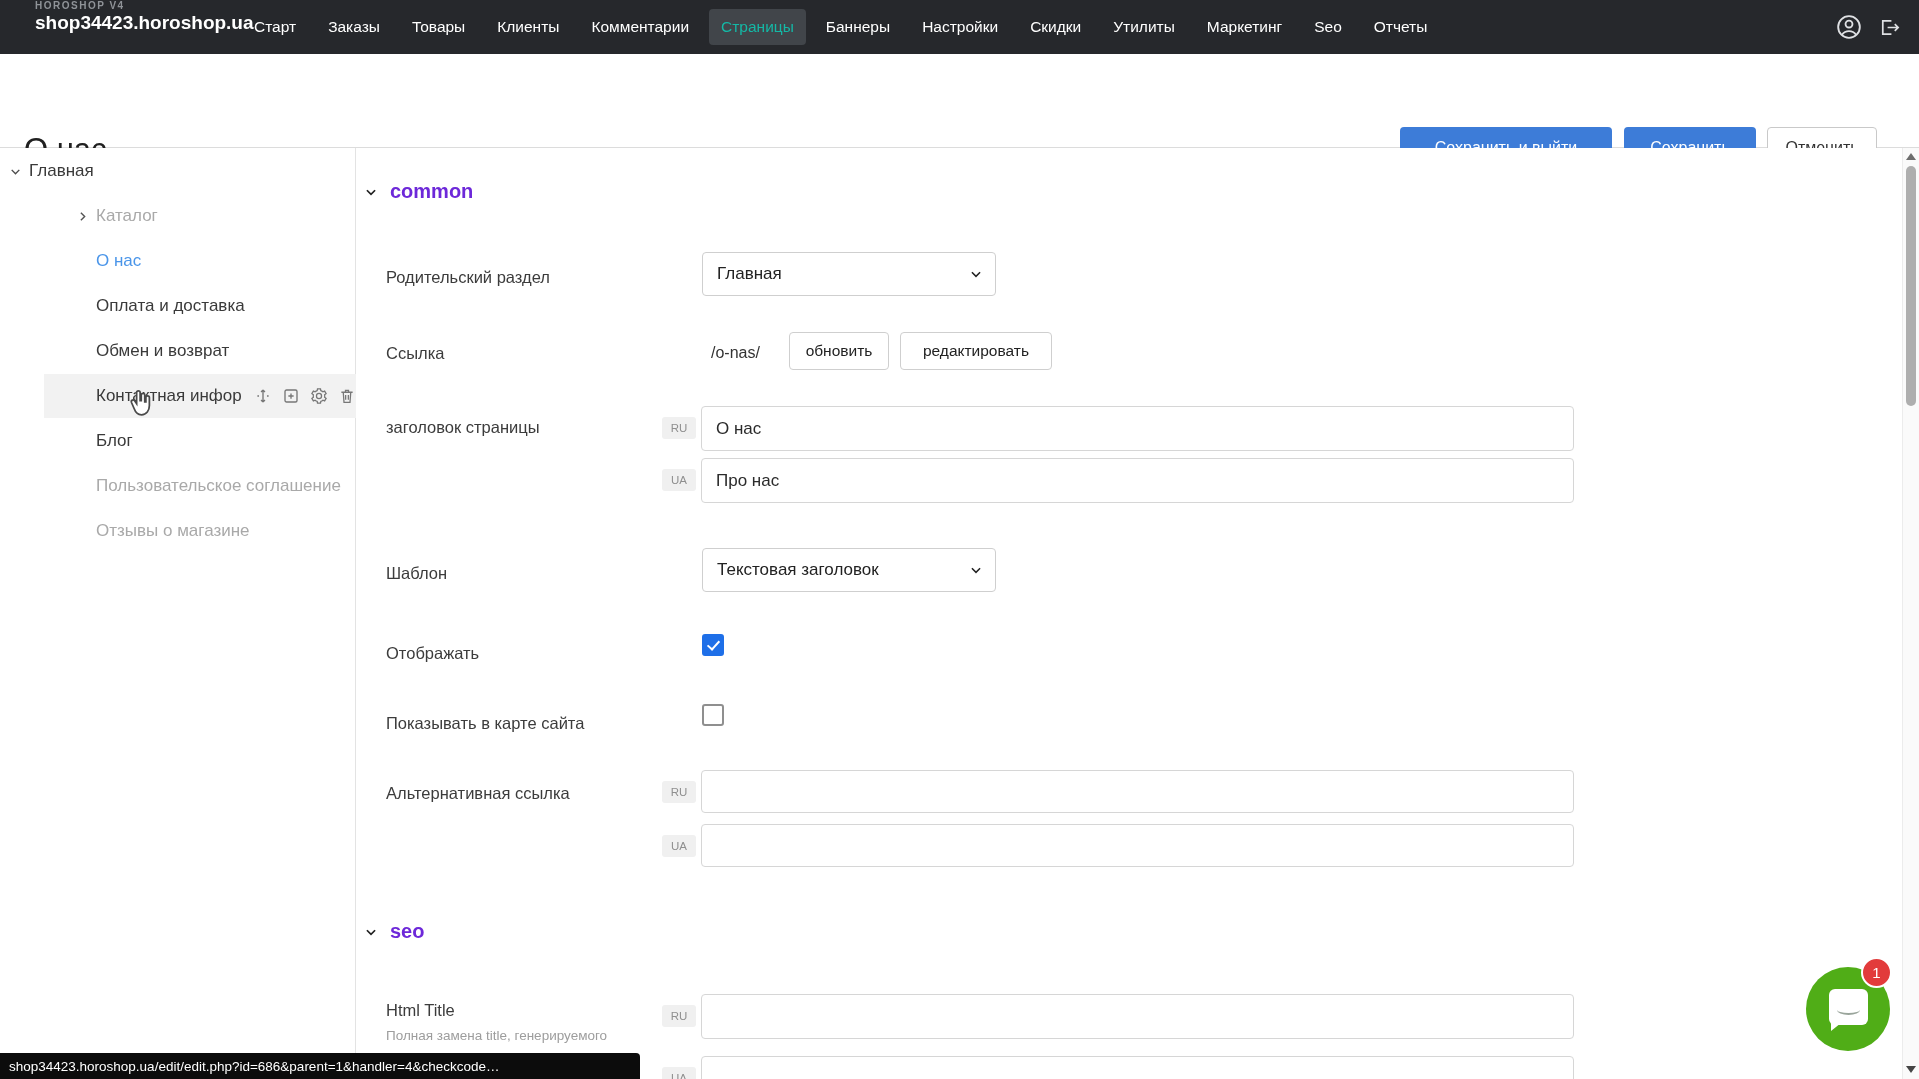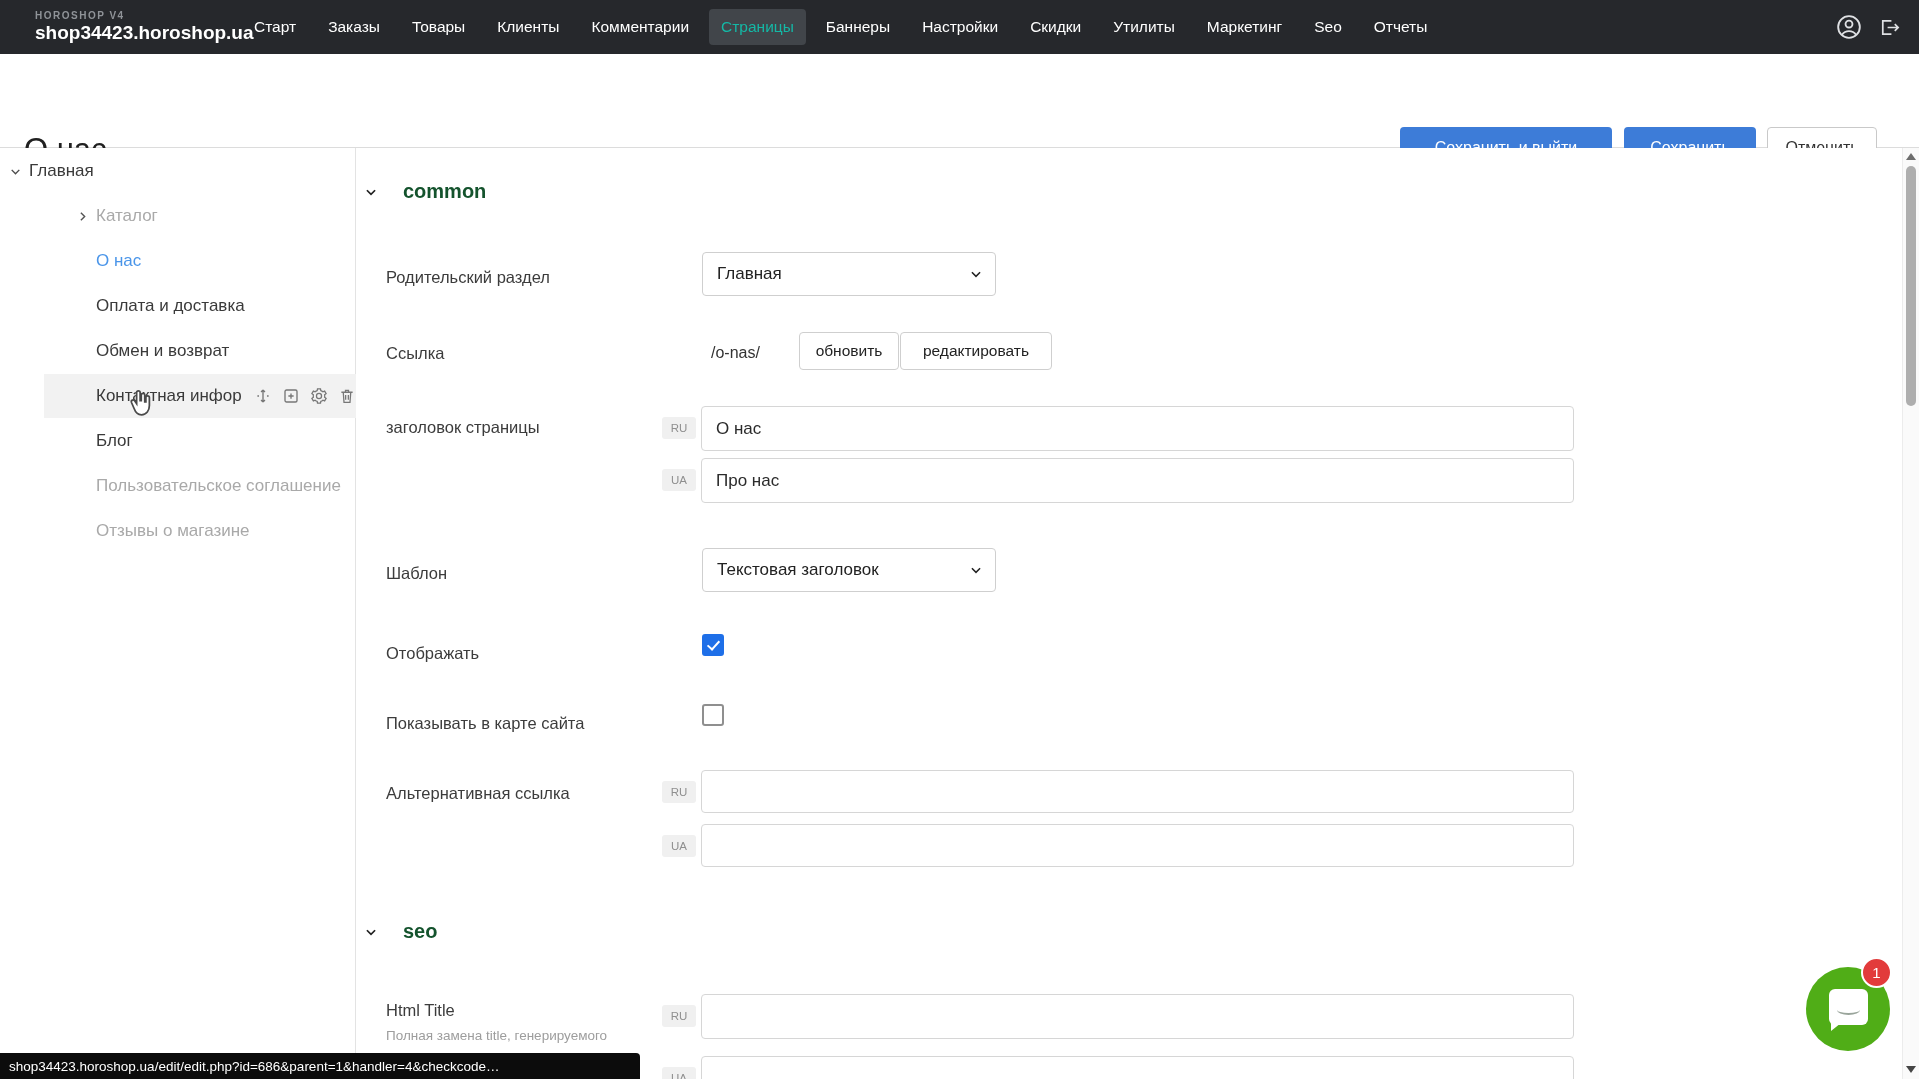--- a/index.html
+++ b/index.html
@@ -1,21 +1,21 @@
 <!DOCTYPE html>
 <html><head>
 <meta charset="utf-8">
 <style>
   * { margin:0; padding:0; box-sizing:border-box; }
   html,body { width:1919px; height:1079px; overflow:hidden; background:#fff;
     font-family:"Liberation Sans", sans-serif; }
 
   
   .navbar { position:absolute; left:0; top:0; width:1919px; height:54px;
-    background:#26282c; display:flex; align-items:center; }
+    background:#26282c; display:flex; }
   .logo { margin-left:35px; width:175px; cursor:pointer; }
   .logo-top { font-size:10px; font-weight:bold; letter-spacing:1.5px; color:#8f9398; }
   .logo-main { font-size:19px; font-weight:bold; color:#fff; margin-top:1px; }
   .nav-menu { display:flex; align-items:center; margin-left:28px; }
   .nav-item { font-size:15.5px; color:#ffffff; padding:9px 12px; margin:0 4px;
     border-radius:4px; cursor:pointer; white-space:nowrap; }
   .nav-item.active { background:#41454a; color:#14b8a6; }
   .nav-right { position:absolute; right:18px; top:0; height:54px; display:flex;
     align-items:center; gap:16px; }
   .nav-icon { width:26px; height:26px; cursor:pointer; display:flex; }
@@ -46,22 +46,22 @@
   .t-disabled { color:#a9a9a9; }
   .t-selected { color:#4a95e9; }
   .row-icons { display:flex; align-items:center; gap:10px; margin-left:12px; }
   .row-icons svg { width:18px; height:18px; cursor:pointer; }
   .hand-cursor { position:absolute; left:125px; top:240px; width:30px; height:30px;
     pointer-events:none; }
 
   
   .main { position:absolute; left:356px; top:148px; width:1546px; height:931px;
     background:#fff; overflow:hidden; }
-  .section-head { position:absolute; display:flex; align-items:center; gap:25px;
-    font-size:20px; font-weight:bold; color:#14532d; cursor:pointer;justify-content:flex-end; }
+  .section-head { position:absolute; display:flex; align-items:center; gap:12px;
+    font-size:20px; font-weight:bold; color:#6d28d9; cursor:pointer;justify-content:flex-end; }
   .section-head svg { width:14px; height:14px; }
   .f-label { position:absolute; left:30px; font-size:16.5px; color:#3c3c3c; }
   .f-hint { position:absolute; left:30px; font-size:13.5px; color:#9d9d9d; }
   .selectbox { position:absolute; width:294px; height:44px; border:1px solid #cfcfcf;
     border-radius:4px; background:#fff; display:flex; align-items:center;
     padding:0 14px; font-size:17px; color:#222; cursor:pointer; }
   .selectbox svg { position:absolute; right:12px; width:14px; height:14px; }
   .tinput { position:absolute; left:345px; width:873px; height:45px;
     border:1px solid #d6d6d6; border-radius:4px; font-size:17px; color:#2b2b2b;
     padding:0 14px; font-family:"Liberation Sans", sans-serif; background:#fff; }
@@ -224,21 +224,21 @@
   <div class="f-label" style="top:120px;">Родительский раздел</div>
   <div class="selectbox" style="left:346px; top:104px;">
     <span>Главная</span>
     <svg viewBox="0 0 24 24" fill="none" stroke="#222" stroke-width="2.6">
         <path d="M5 9l7 7 7-7"></path>
       </svg>
   </div>
 
   <div class="f-label" style="top:196px;">Ссылка</div>
   <span class="link-path" style="left:355px; top:196px;">/o-nas/</span>
-  <button class="mini-btn" style="left:443px; top:184px; width:100px;">обновить</button>
+  <button class="mini-btn" style="left:433px; top:184px; width:100px;">обновить</button>
   <button class="mini-btn" style="left:544px; top:184px; width:152px;">редактировать</button>
 
   <div class="f-label" style="top:270px;">заголовок страницы</div>
   <span class="lang-badge" style="top:269px;">RU</span>
   <input class="tinput" style="top: 258px;" value="О нас">
   <span class="lang-badge" style="top:321px;">UA</span>
   <input class="tinput" style="top: 310px;" value="Про нас">
 
   <div class="f-label" style="top:416px;">Шаблон</div>
   <div class="selectbox" style="left:346px; top:400px;">

